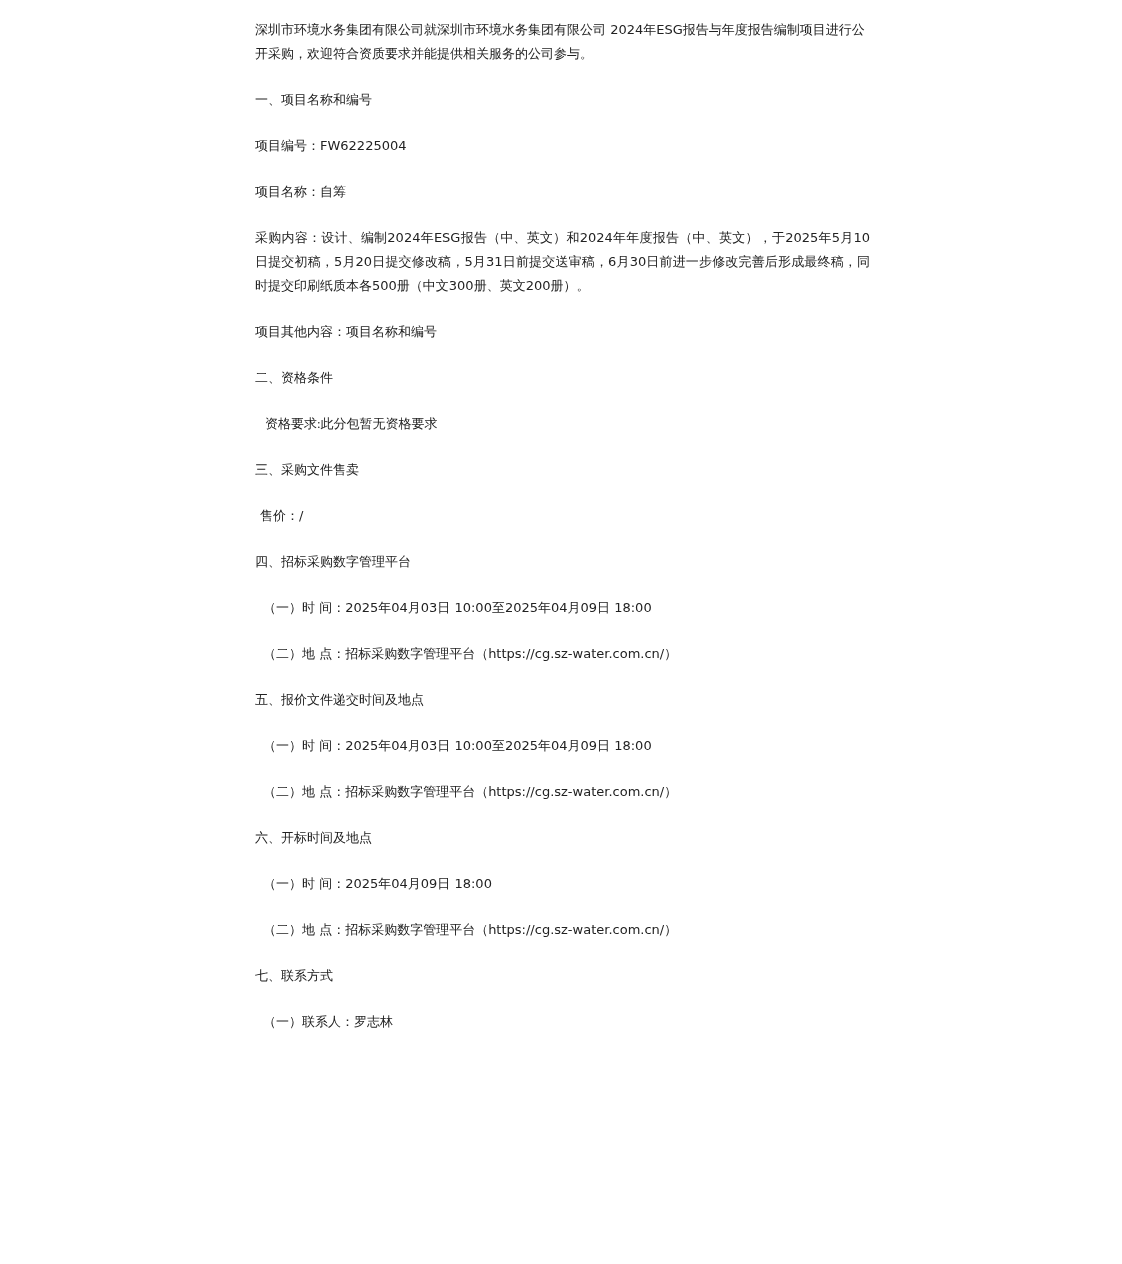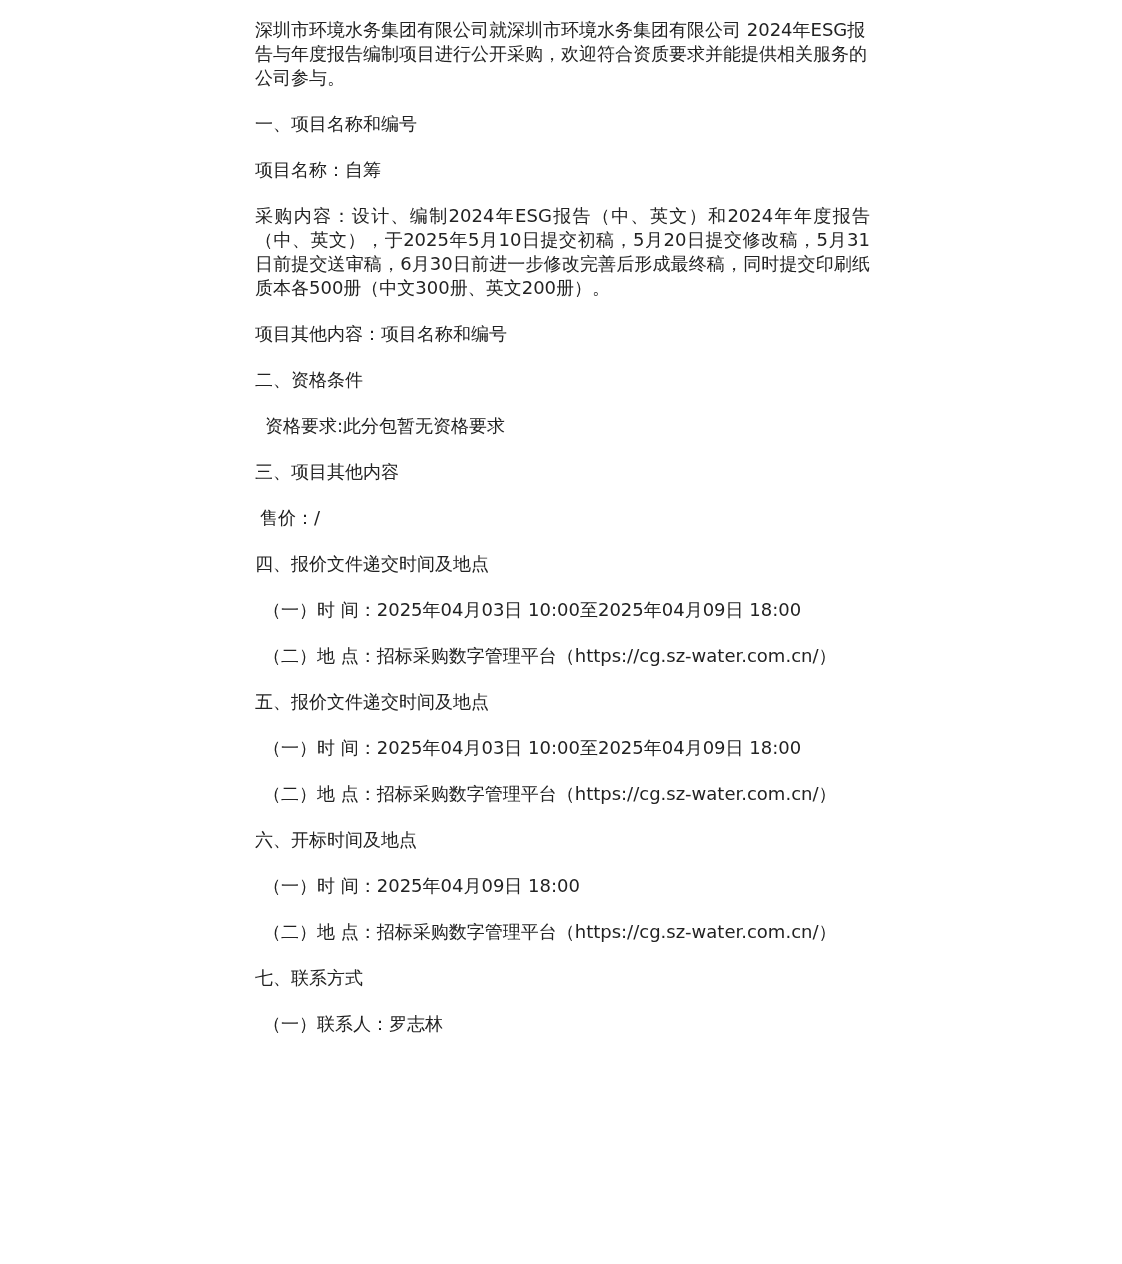--- a/index.html
+++ b/index.html
@@ -13,51 +13,52 @@
       overflow: hidden;
       position: relative;
       font-family: "DejaVu Sans", "Liberation Sans", sans-serif;
       color: #222222;
     }
     .doc {
       position: absolute;
       left: 255px;
       top: 18px;
       width: 615px;
-      font-size: 18px;
+      font-size: 13px;
       line-height: 24px;
     }
     .p {
       margin: 0 0 22px 0;
       white-space: normal;
       word-break: break-all;
     }
-    .indent1 { padding-left: 10px; }
+    .indent1 { padding-left: 10px; font-family: Liberation Serif, serif; }
     .indent2 { padding-left: 5px; }
     .indent3 { padding-left: 8px; }
     .justify { text-align: justify; }
   </style>
 </head>
 <body>
 
 <div class="doc">
   <p class="p">深圳市环境水务集团有限公司就深圳市环境水务集团有限公司 2024年ESG报告与年度报告编制项目进行公开采购，欢迎符合资质要求并能提供相关服务的公司参与。</p>
 
   <p class="p">一、项目名称和编号</p>
+  <p class="p">项目编号：FW62225004</p>
   <p class="p">项目名称：自筹</p>
   <p class="p justify">采购内容：设计、编制2024年ESG报告（中、英文）和2024年年度报告（中、英文），于2025年5月10日提交初稿，5月20日提交修改稿，5月31日前提交送审稿，6月30日前进一步修改完善后形成最终稿，同时提交印刷纸质本各500册（中文300册、英文200册）。</p>
   <p class="p">项目其他内容：项目名称和编号</p>
 
   <p class="p">二、资格条件</p>
   <p class="p indent1">资格要求:此分包暂无资格要求</p>
 
-  <p class="p">三、项目其他内容</p>
+  <p class="p">三、采购文件售卖</p>
   <p class="p indent2">售价：/</p>
 
-  <p class="p">四、报价文件递交时间及地点</p>
+  <p class="p">四、招标采购数字管理平台</p>
   <p class="p indent3">（一）时 间：2025年04月03日 10:00至2025年04月09日 18:00</p>
   <p class="p indent3">（二）地 点：招标采购数字管理平台（https://cg.sz-water.com.cn/）</p>
 
   <p class="p">五、报价文件递交时间及地点</p>
   <p class="p indent3">（一）时 间：2025年04月03日 10:00至2025年04月09日 18:00</p>
   <p class="p indent3">（二）地 点：招标采购数字管理平台（https://cg.sz-water.com.cn/）</p>
 
   <p class="p">六、开标时间及地点</p>
   <p class="p indent3">（一）时 间：2025年04月09日 18:00</p>
   <p class="p indent3">（二）地 点：招标采购数字管理平台（https://cg.sz-water.com.cn/）</p>

